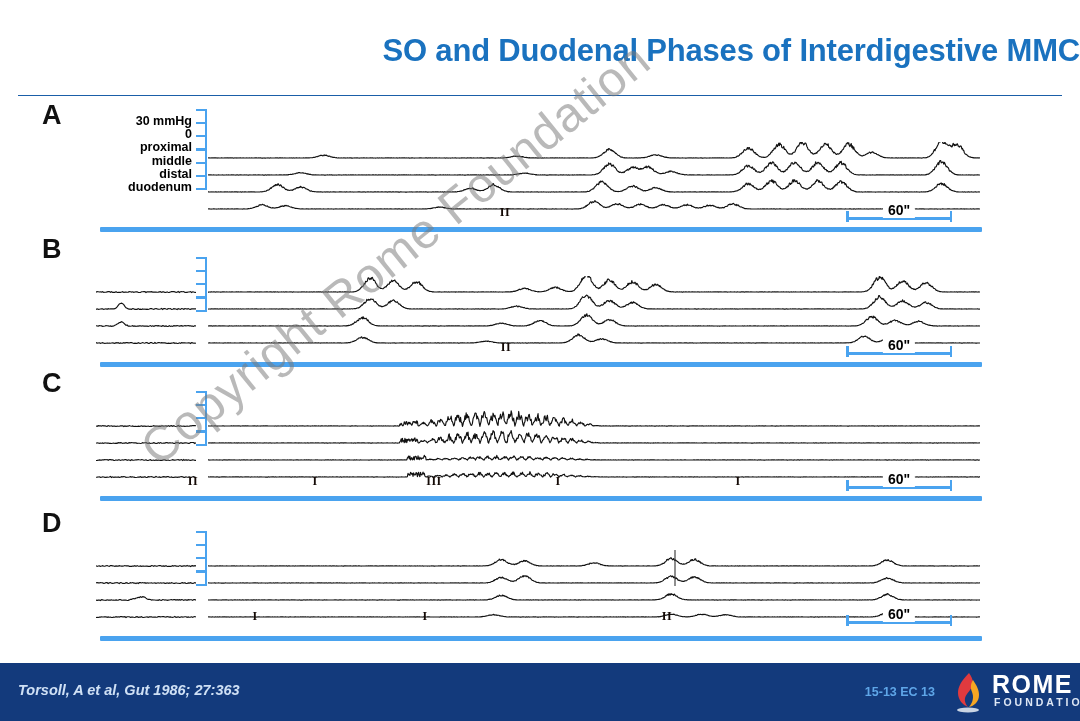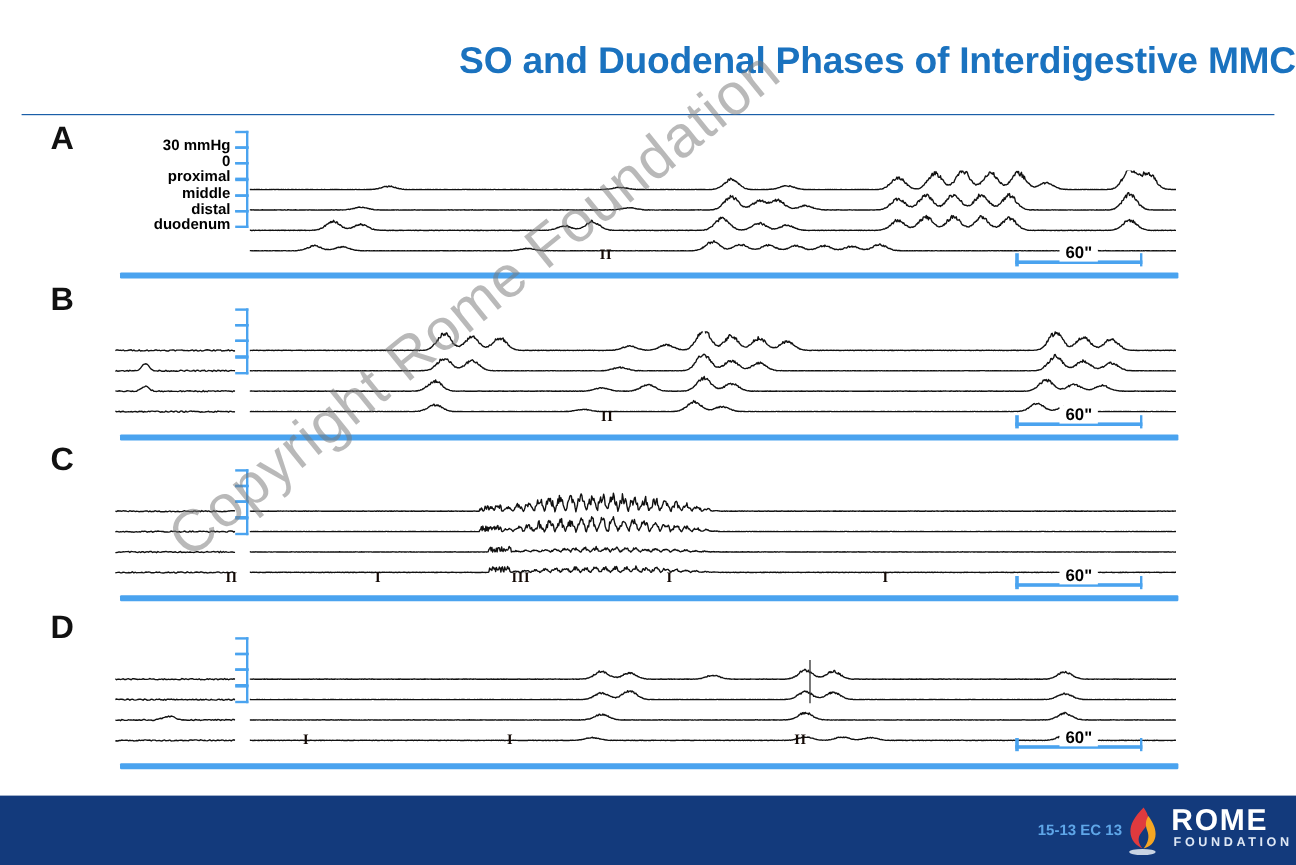--- a/index.html
+++ b/index.html
@@ -107,21 +107,21 @@
     font-family:"Liberation Sans", sans-serif;
     white-space:nowrap;
   }
   #footer-code{
     position:absolute;right:145px;top:22px;
     font-size:12.5px;font-weight:bold;color:#5fa6e8;
     font-family:"Liberation Sans", sans-serif;
     white-space:nowrap;
   }
   #logo{
-    position:absolute;right:16px;top:8px;width:132px;height:44px;
+    position:absolute;right:0;top:8px;width:132px;height:44px;
   }
   #logo-text{
     position:absolute;left:44px;top:1px;
     font-size:25px;font-weight:bold;color:#ffffff;
     letter-spacing:1.5px;line-height:25px;
     font-family:"Liberation Sans", sans-serif;
   }
   #logo-sub{
     position:absolute;left:46px;top:26px;
     font-size:10.5px;font-weight:bold;color:#dfe8f5;
@@ -255,20 +255,21 @@
       <div class="scale-text">60"</div>
     </div>
     <div class="sep-bar" style="left: 100px; top: 538px; width: 882px;"></div>
   </div>
 
 <div id="watermark">
   <span>Copyright Rome Foundation</span>
 </div>
 
 <div id="footer">
+  <div id="footer-citation">Torsoll, A et al, Gut 1986; 27:363</div>
   <div id="footer-code">15-13  EC 13</div>
   <div id="logo">
     <svg width="40" height="44" viewBox="0 0 40 44" style="position:absolute;left:0;top:0;">
       <path d="M21 2 C13 10 10 16 10 22 C10 29 15 34 20 36 C16 31 16 27 19 23 C22 19 25 16 25 12 C25 8 23 5 21 2 Z" fill="#e03a3e"></path>
       <path d="M25 9 C29 15 31 19 31 24 C31 31 26 35 21 36 C25 31 26 26 24 21 C22 16 23 12 25 9 Z" fill="#f5a623"></path>
       <ellipse cx="20" cy="39" rx="11" ry="2.6" fill="#c9d4e3"></ellipse>
     </svg>
     <div id="logo-text">ROME</div>
     <div id="logo-sub">FOUNDATION</div>
   </div>

